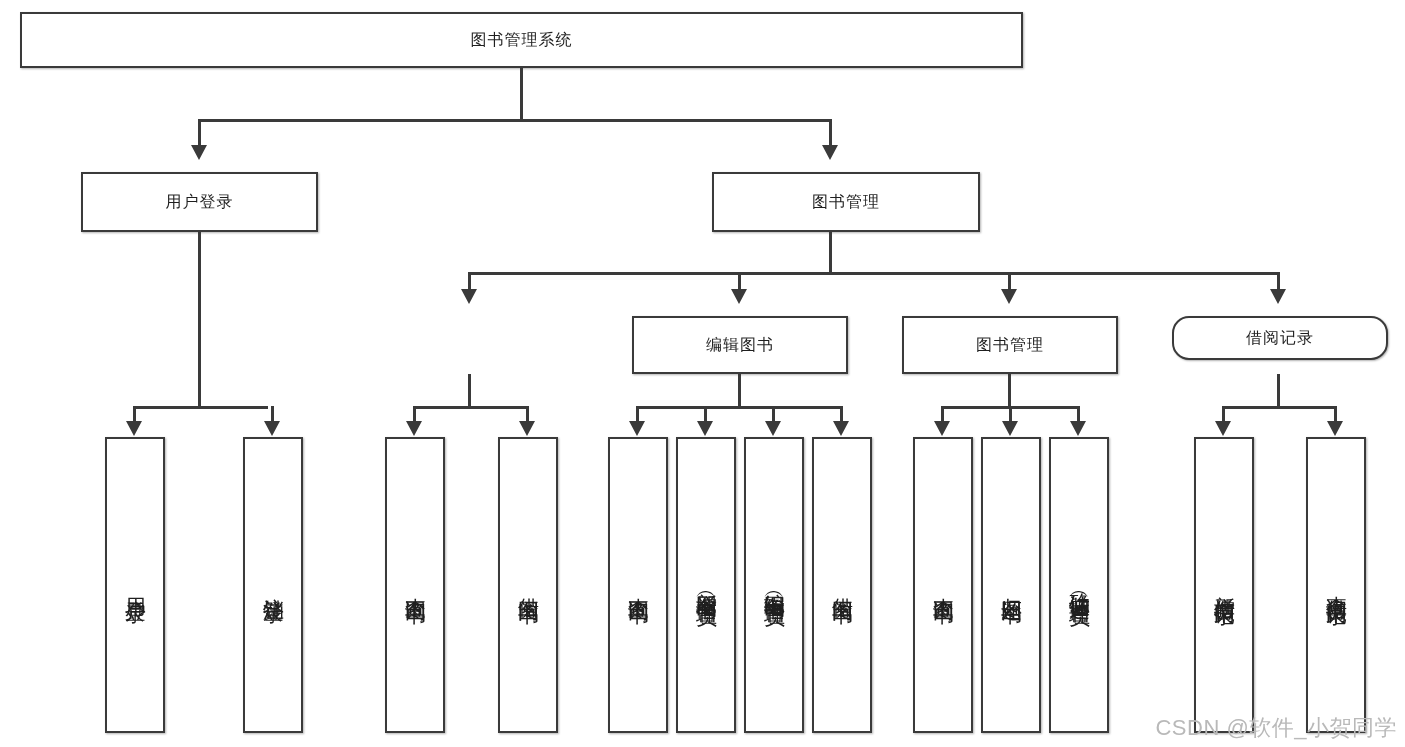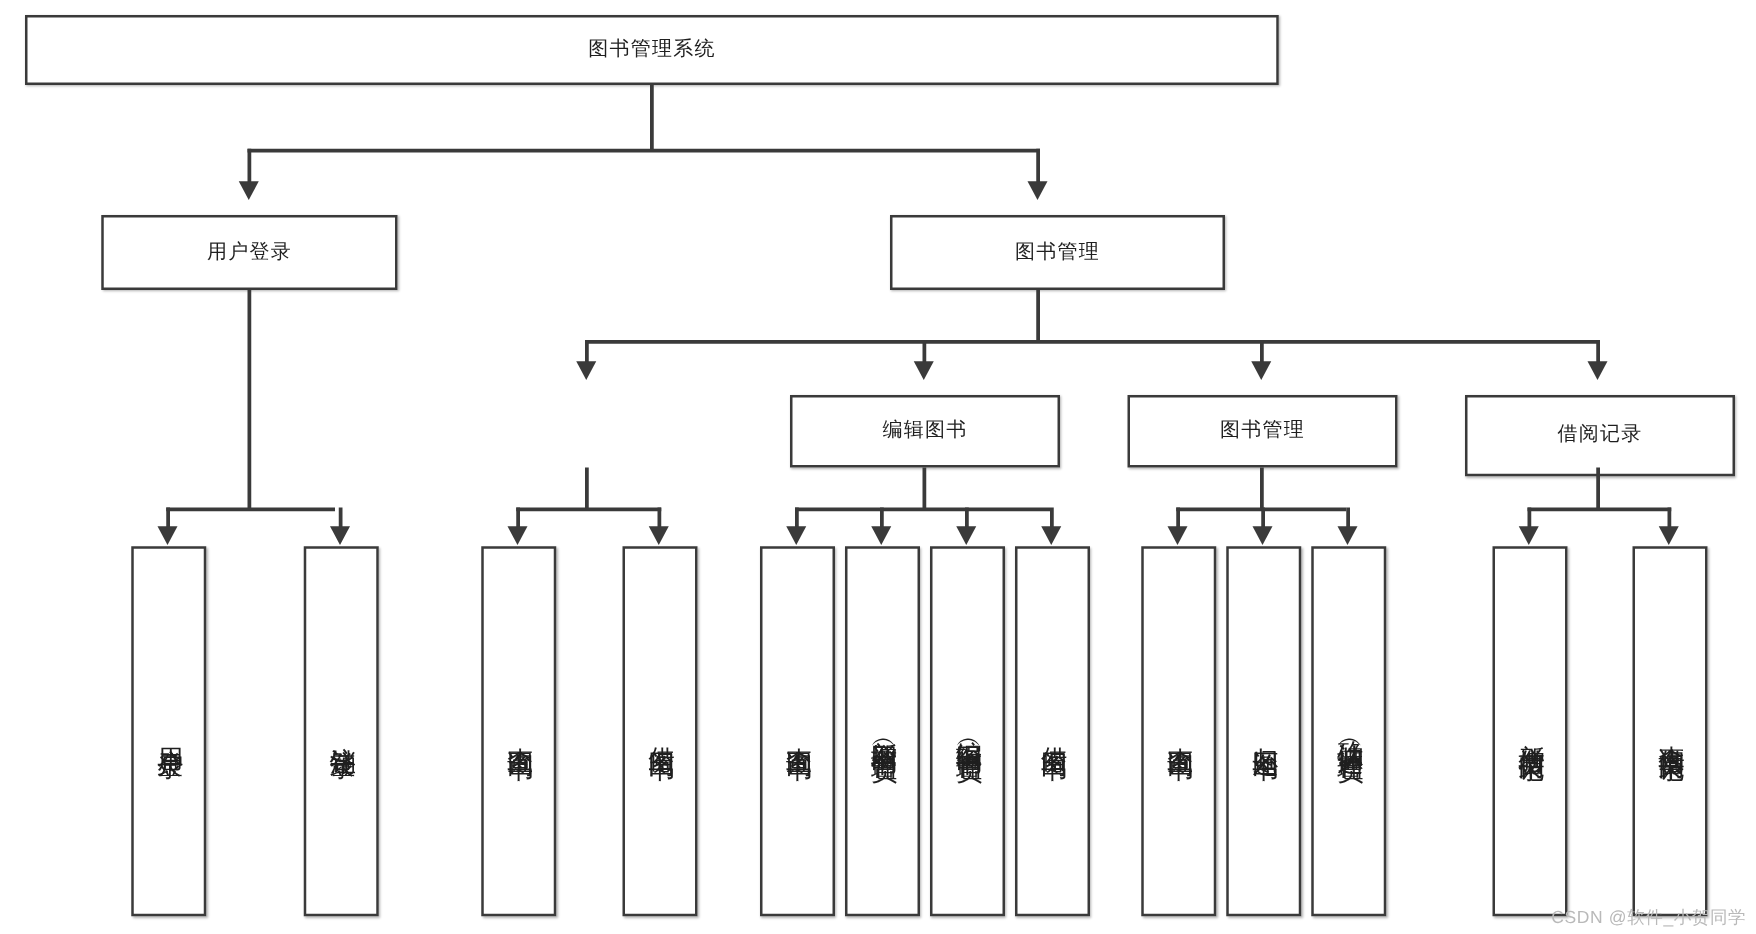--- a/index.html
+++ b/index.html
@@ -63,21 +63,21 @@
     width:0;height:0;
     border-left:8px solid transparent;
     border-right:8px solid transparent;
     border-top:15px solid #3a3a3a;
   }
   
   #watermark{
     position:absolute;
     right:8px;
     bottom:4px;
-    font-size:14px;
+    font-size:22px;
     color:#b9b9b9;
     letter-spacing:0.5px;
     white-space:nowrap;
     user-select:none;
   }
 </style>
 </head>
 <body>
 
 <div id="canvas">
@@ -120,21 +120,21 @@
   <div class="arrow" style="left:1001px;top:289px;"></div>
   <div class="wire v" style="left:1277px;top:272px;width:3px;height:18px;"></div>
   <div class="arrow" style="left:1270px;top:289px;"></div>
 
   <div class="node horiz" style="left:632px;top:316px;width:216px;height:58px;">
     <span class="label">编辑图书</span>
   </div>
   <div class="node horiz" style="left:902px;top:316px;width:216px;height:58px;">
     <span class="label">图书管理</span>
   </div>
-  <div class="node horiz" style="left:1172px;top:316px;width:216px;height:65px;">
+  <div class="node horiz" style="left:1172px;top:316px;width:216px;height:44px;border-radius:17px;">
     <span class="label">借阅记录</span>
   </div>
 
   <div class="wire v" style="left:468px;top:374px;width:3px;height:34px;"></div>
   <div class="wire h" style="left:413px;top:406px;width:116px;height:3px;"></div>
   <div class="wire v" style="left:413px;top:406px;width:3px;height:16px;"></div>
   <div class="arrow" style="left:406px;top:421px;"></div>
   <div class="wire v" style="left:526px;top:406px;width:3px;height:16px;"></div>
   <div class="arrow" style="left:519px;top:421px;"></div>
 

